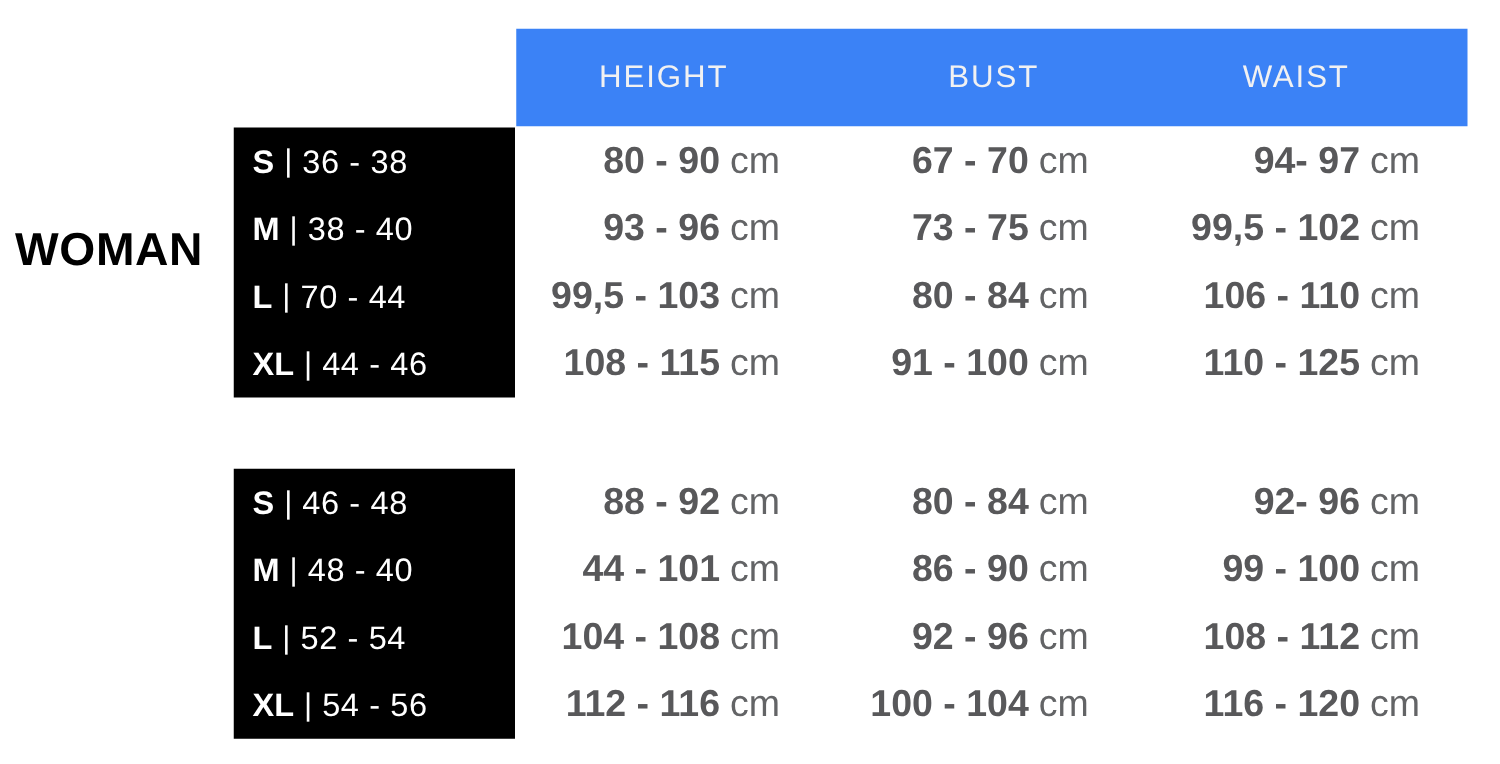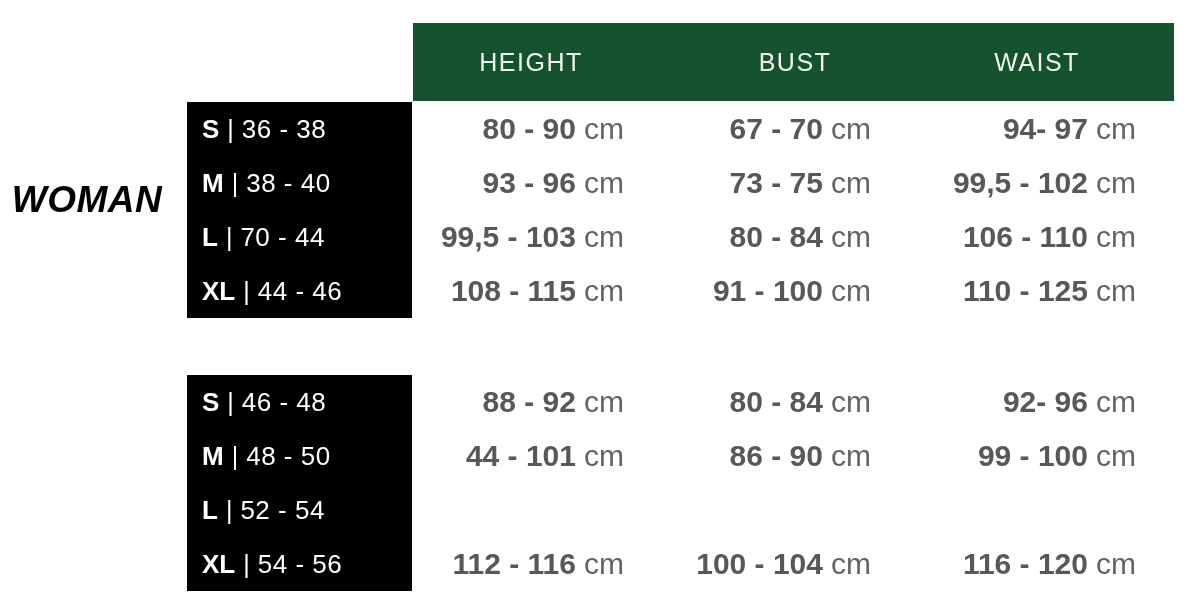--- a/index.html
+++ b/index.html
@@ -6,31 +6,31 @@
   .page{
     position:relative;
     width:1200px;height:611px;
     background:#ffffff;
     font-family:"Liberation Sans","DejaVu Sans",sans-serif;
     overflow:hidden;
   }
   
   .header-bar{
     position:absolute;left:413px;top:23px;width:761px;height:78px;
-    background:#14532d;
+    background:#3b82f6;
   }
   .hcol{
     position:absolute;top:50%;transform:translate(-50%,-50%);
     color:#f1f1f2;font-size:25px;font-weight:400;letter-spacing:1.5px;
     white-space:nowrap;
   }
   
   .side-label{
-    position:absolute;left:0;width:174px;text-align:center;
-    font-weight:bold;font-style:italic;font-size:37px;color:#000000;
+    position:absolute;left:12px;width:174px;text-align:left;
+    font-weight:bold;font-size:37px;color:#000000;
     line-height:40px;white-space:nowrap;letter-spacing:0.5px;
   }
   
   .size-box{
     position:absolute;left:187px;width:225px;background:#000000;
     display:flex;flex-direction:column;box-sizing:border-box;
     padding-left:15px;
   }
   .size-row{
     flex:1;display:flex;align-items:center;color:#ffffff;
@@ -89,21 +89,21 @@
 
   <div class="size-box" style="top:375px;height:216px">
     <div class="size-row">
       <span class="sz">S</span>
       <span class="sep">|</span>
       <span class="rng">46 - 48</span>
     </div>
     <div class="size-row">
       <span class="sz">M</span>
       <span class="sep">|</span>
-      <span class="rng">48 - 50</span>
+      <span class="rng">48 - 40</span>
     </div>
     <div class="size-row">
       <span class="sz">L</span>
       <span class="sep">|</span>
       <span class="rng">52 - 54</span>
     </div>
     <div class="size-row">
       <span class="sz">XL</span>
       <span class="sep">|</span>
       <span class="rng">54 - 56</span>
@@ -134,19 +134,24 @@
   <div class="data-row" style="top:375px">
     <div class="cell c-height"><span class="v">88 - 92</span><span class="u">cm</span></div>
     <div class="cell c-bust"><span class="v">80 - 84</span><span class="u">cm</span></div>
     <div class="cell c-waist"><span class="v">92- 96</span><span class="u">cm</span></div>
   </div>
   <div class="data-row" style="top:429px">
     <div class="cell c-height"><span class="v">44 - 101</span><span class="u">cm</span></div>
     <div class="cell c-bust"><span class="v">86 - 90</span><span class="u">cm</span></div>
     <div class="cell c-waist"><span class="v">99 - 100</span><span class="u">cm</span></div>
   </div>
+  <div class="data-row" style="top:483px">
+    <div class="cell c-height"><span class="v">104 - 108</span><span class="u">cm</span></div>
+    <div class="cell c-bust"><span class="v">92 - 96</span><span class="u">cm</span></div>
+    <div class="cell c-waist"><span class="v">108 - 112</span><span class="u">cm</span></div>
+  </div>
   <div class="data-row" style="top:537px">
     <div class="cell c-height"><span class="v">112 - 116</span><span class="u">cm</span></div>
     <div class="cell c-bust"><span class="v">100 - 104</span><span class="u">cm</span></div>
     <div class="cell c-waist"><span class="v">116 - 120</span><span class="u">cm</span></div>
   </div>
 
 </div>
 
 </body></html>

